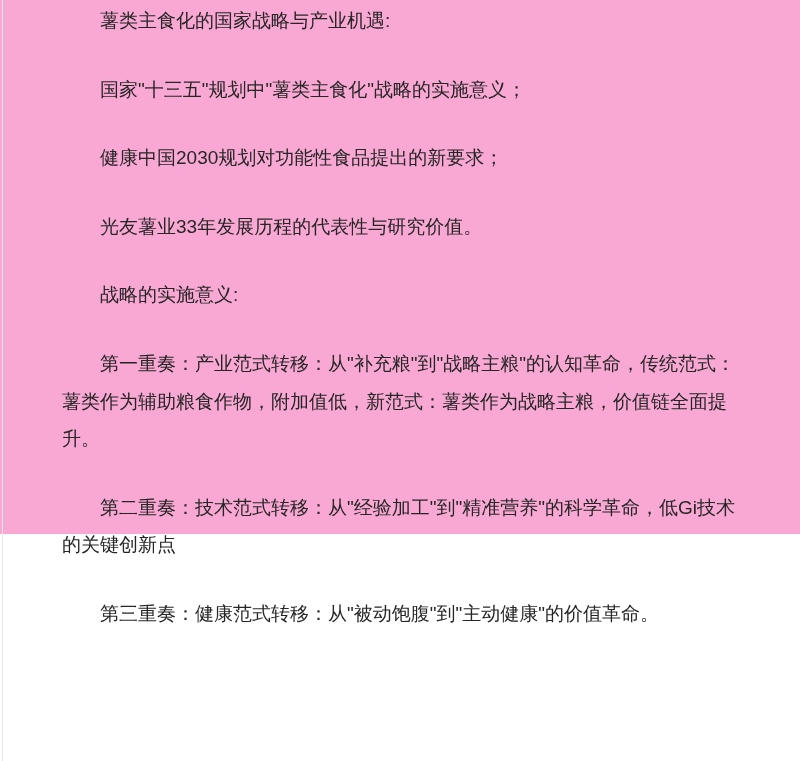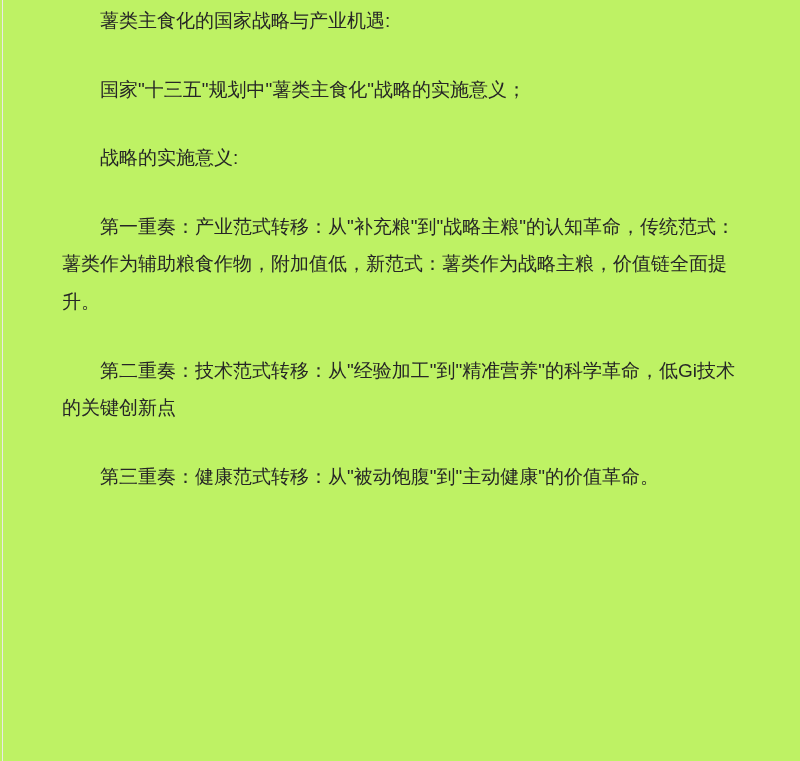--- a/index.html
+++ b/index.html
@@ -9,24 +9,24 @@
   }
   body {
     width: 800px;
     height: 761px;
     overflow: hidden;
     font-family: "Liberation Sans", "DejaVu Sans", sans-serif;
   }
   .page {
     position: relative;
     width: 800px;
-    height: 761px;
+    height: 534px;
     box-sizing: border-box;
     padding: 2px 62px 16px 62px;
-    background: #bef264;
+    background: #f9a8d4;
   }
   .edge-line {
     position: absolute;
     left: 2px;
     top: 0;
     width: 1px;
     height: 761px;
     background: #e9e9e9;
   }
   .para {
@@ -41,17 +41,19 @@
     text-align: left;
   }
 </style>
 </head>
 <body>
 
 <div class="page">
   <div class="edge-line"></div>
   <p class="para">薯类主食化的国家战略与产业机遇:</p>
   <p class="para">国家"十三五"规划中"薯类主食化"战略的实施意义；</p>
+  <p class="para">健康中国2030规划对功能性食品提出的新要求；</p>
+  <p class="para">光友薯业33年发展历程的代表性与研究价值。</p>
   <p class="para">战略的实施意义:</p>
   <p class="para">第一重奏：产业范式转移：从"补充粮"到"战略主粮"的认知革命，传统范式：薯类作为辅助粮食作物，附加值低，新范式：薯类作为战略主粮，价值链全面提升。</p>
   <p class="para">第二重奏：技术范式转移：从"经验加工"到"精准营养"的科学革命，低Gi技术的关键创新点</p>
   <p class="para">第三重奏：健康范式转移：从"被动饱腹"到"主动健康"的价值革命。</p>
 </div>
 
 </body></html>

